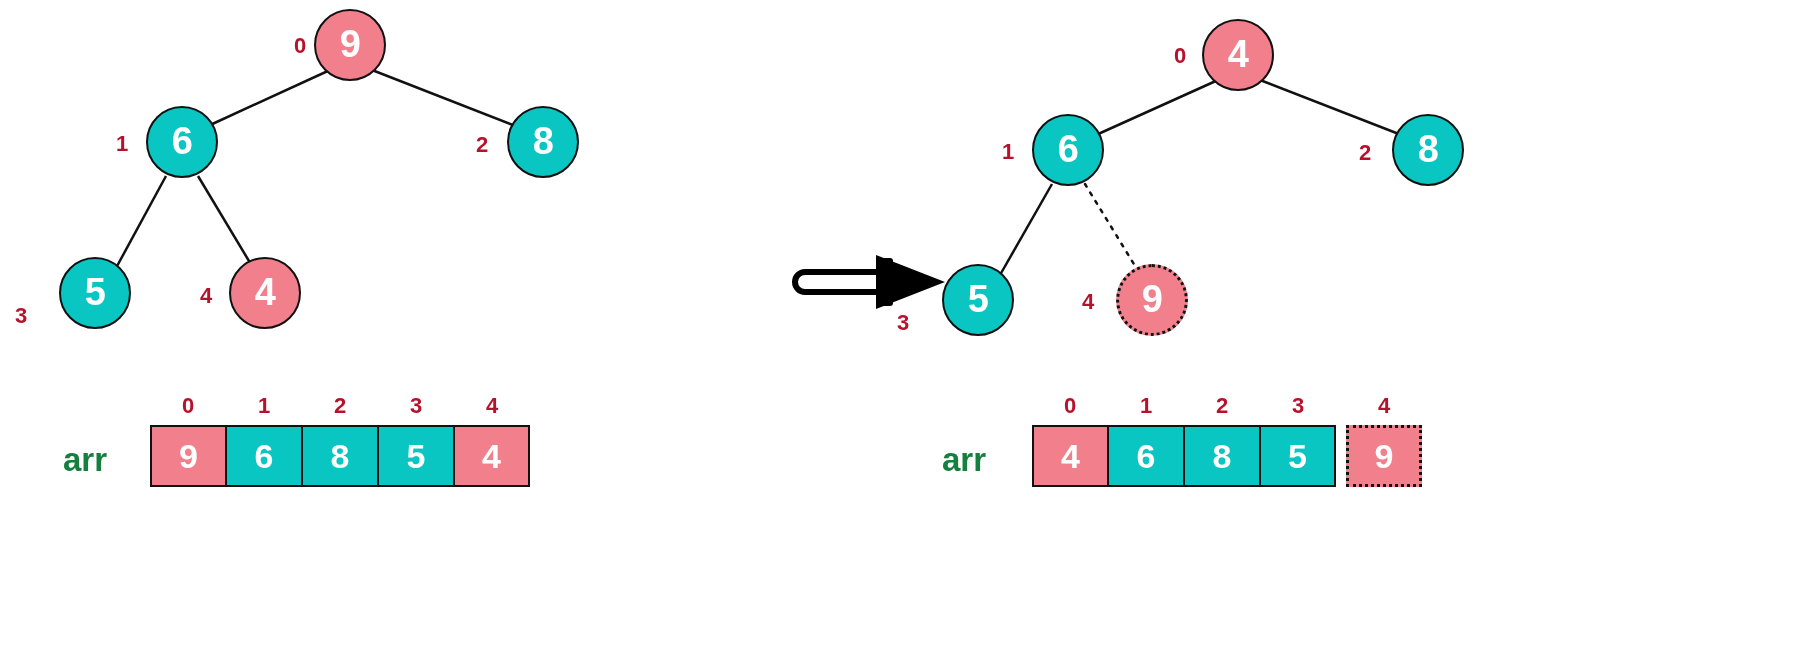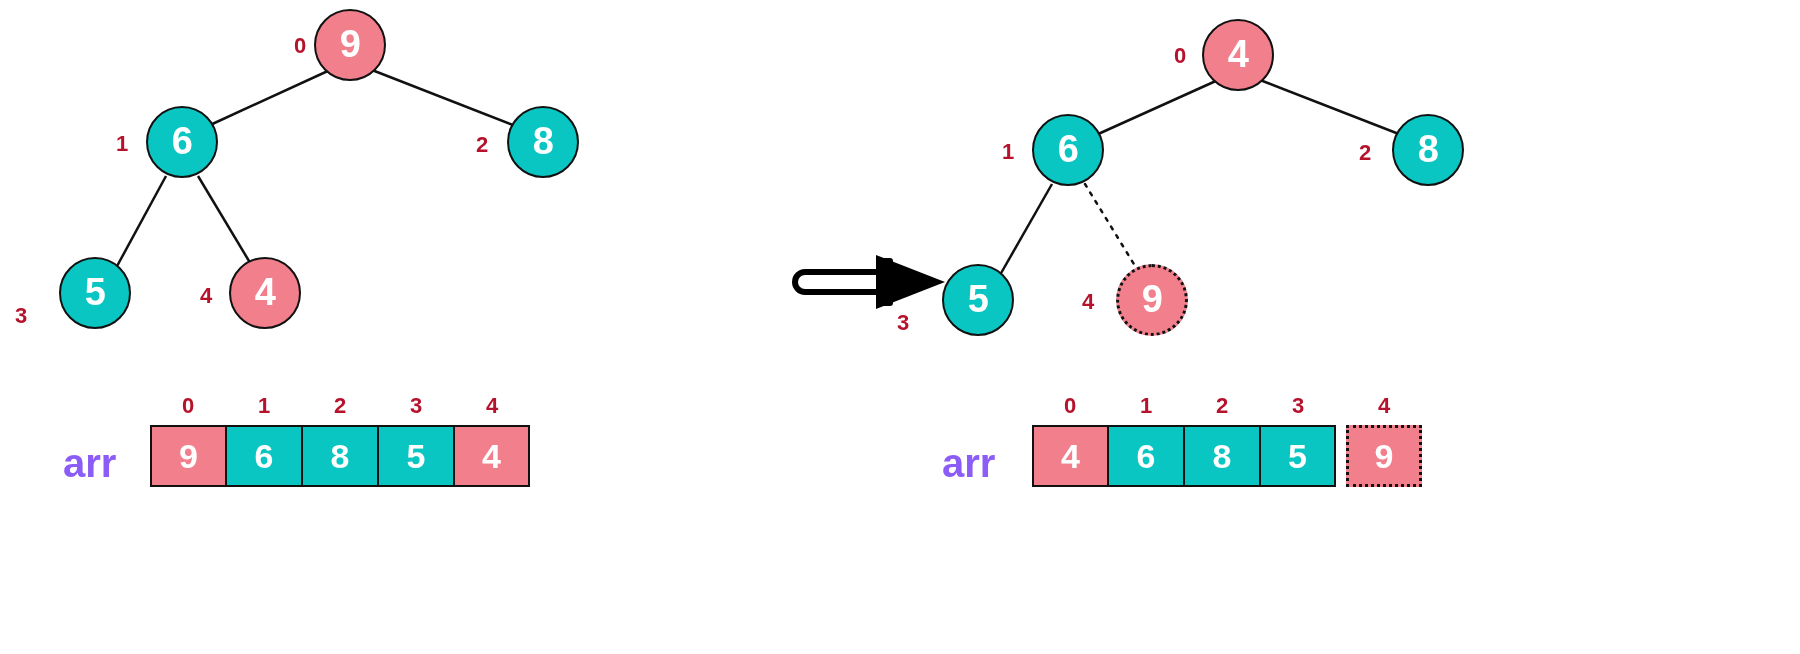--- a/index.html
+++ b/index.html
@@ -57,22 +57,22 @@
     font-weight: bold;
     font-family: "Liberation Sans", sans-serif;
     line-height: 1;
     white-space: nowrap;
   }
 
   
   .arr-group { position: absolute; }
   .arr-label {
     position: absolute;
-    color: #8b5cf6;
-    font-size: 40px;
+    color: #15803d;
+    font-size: 33px;
     font-weight: bold;
     font-family: "Liberation Sans", sans-serif;
     line-height: 1;
     white-space: nowrap;
   }
   .cells {
     position: absolute;
     display: flex;
     align-items: flex-start;
   }

